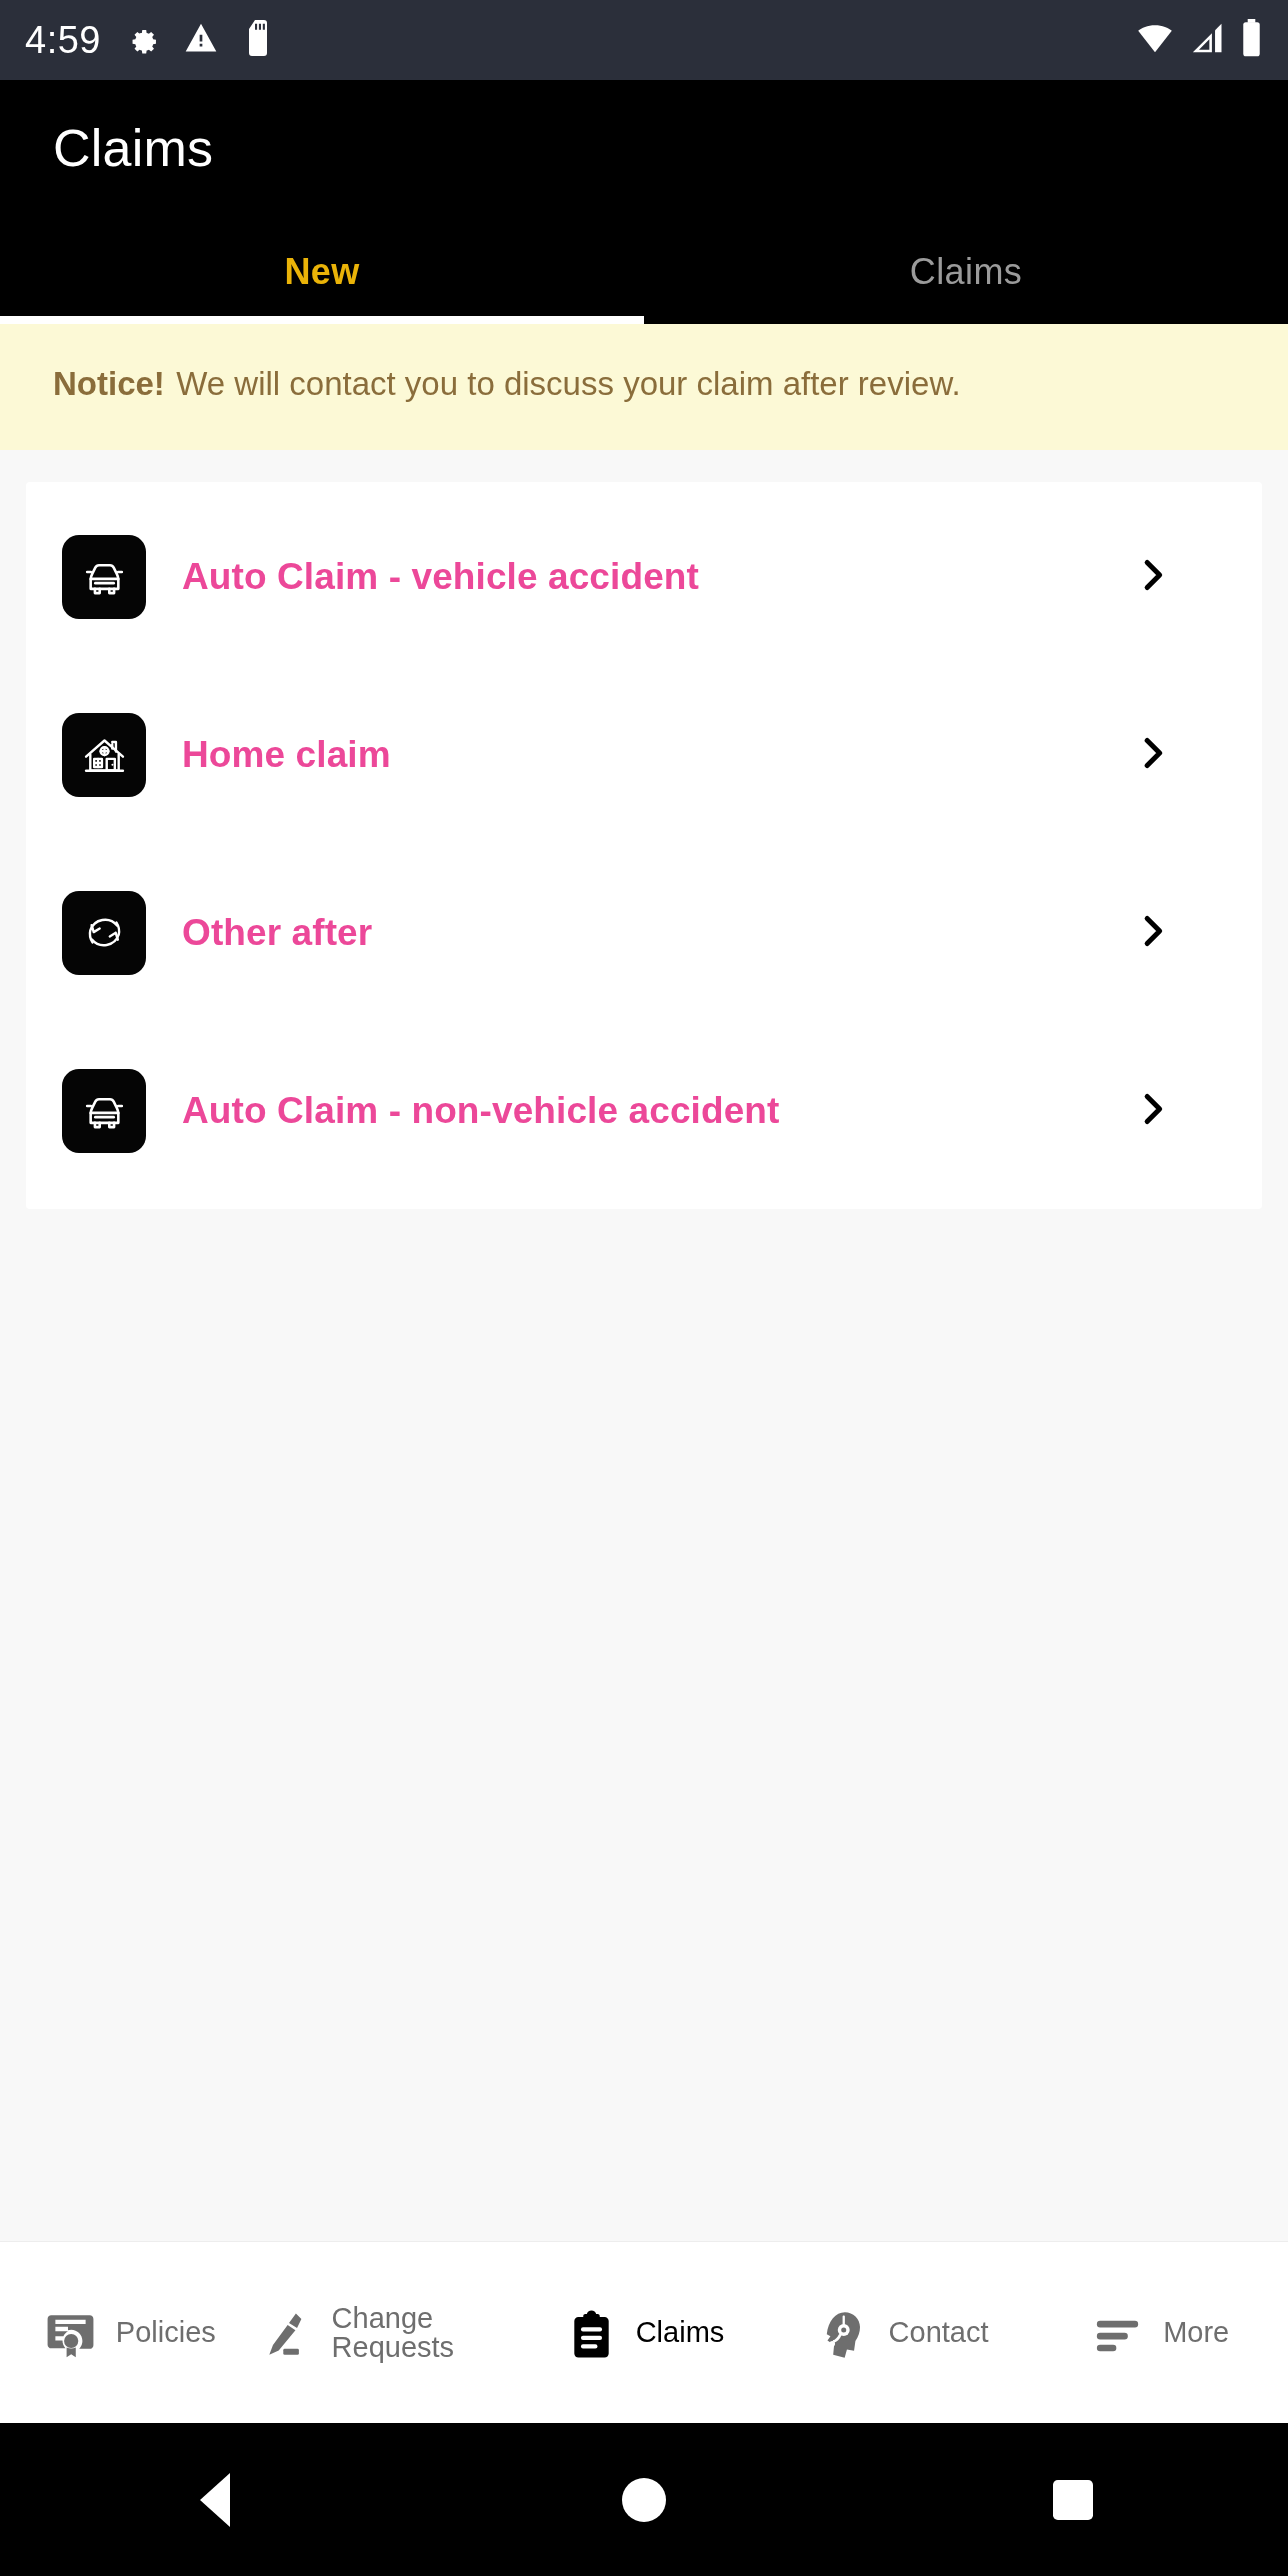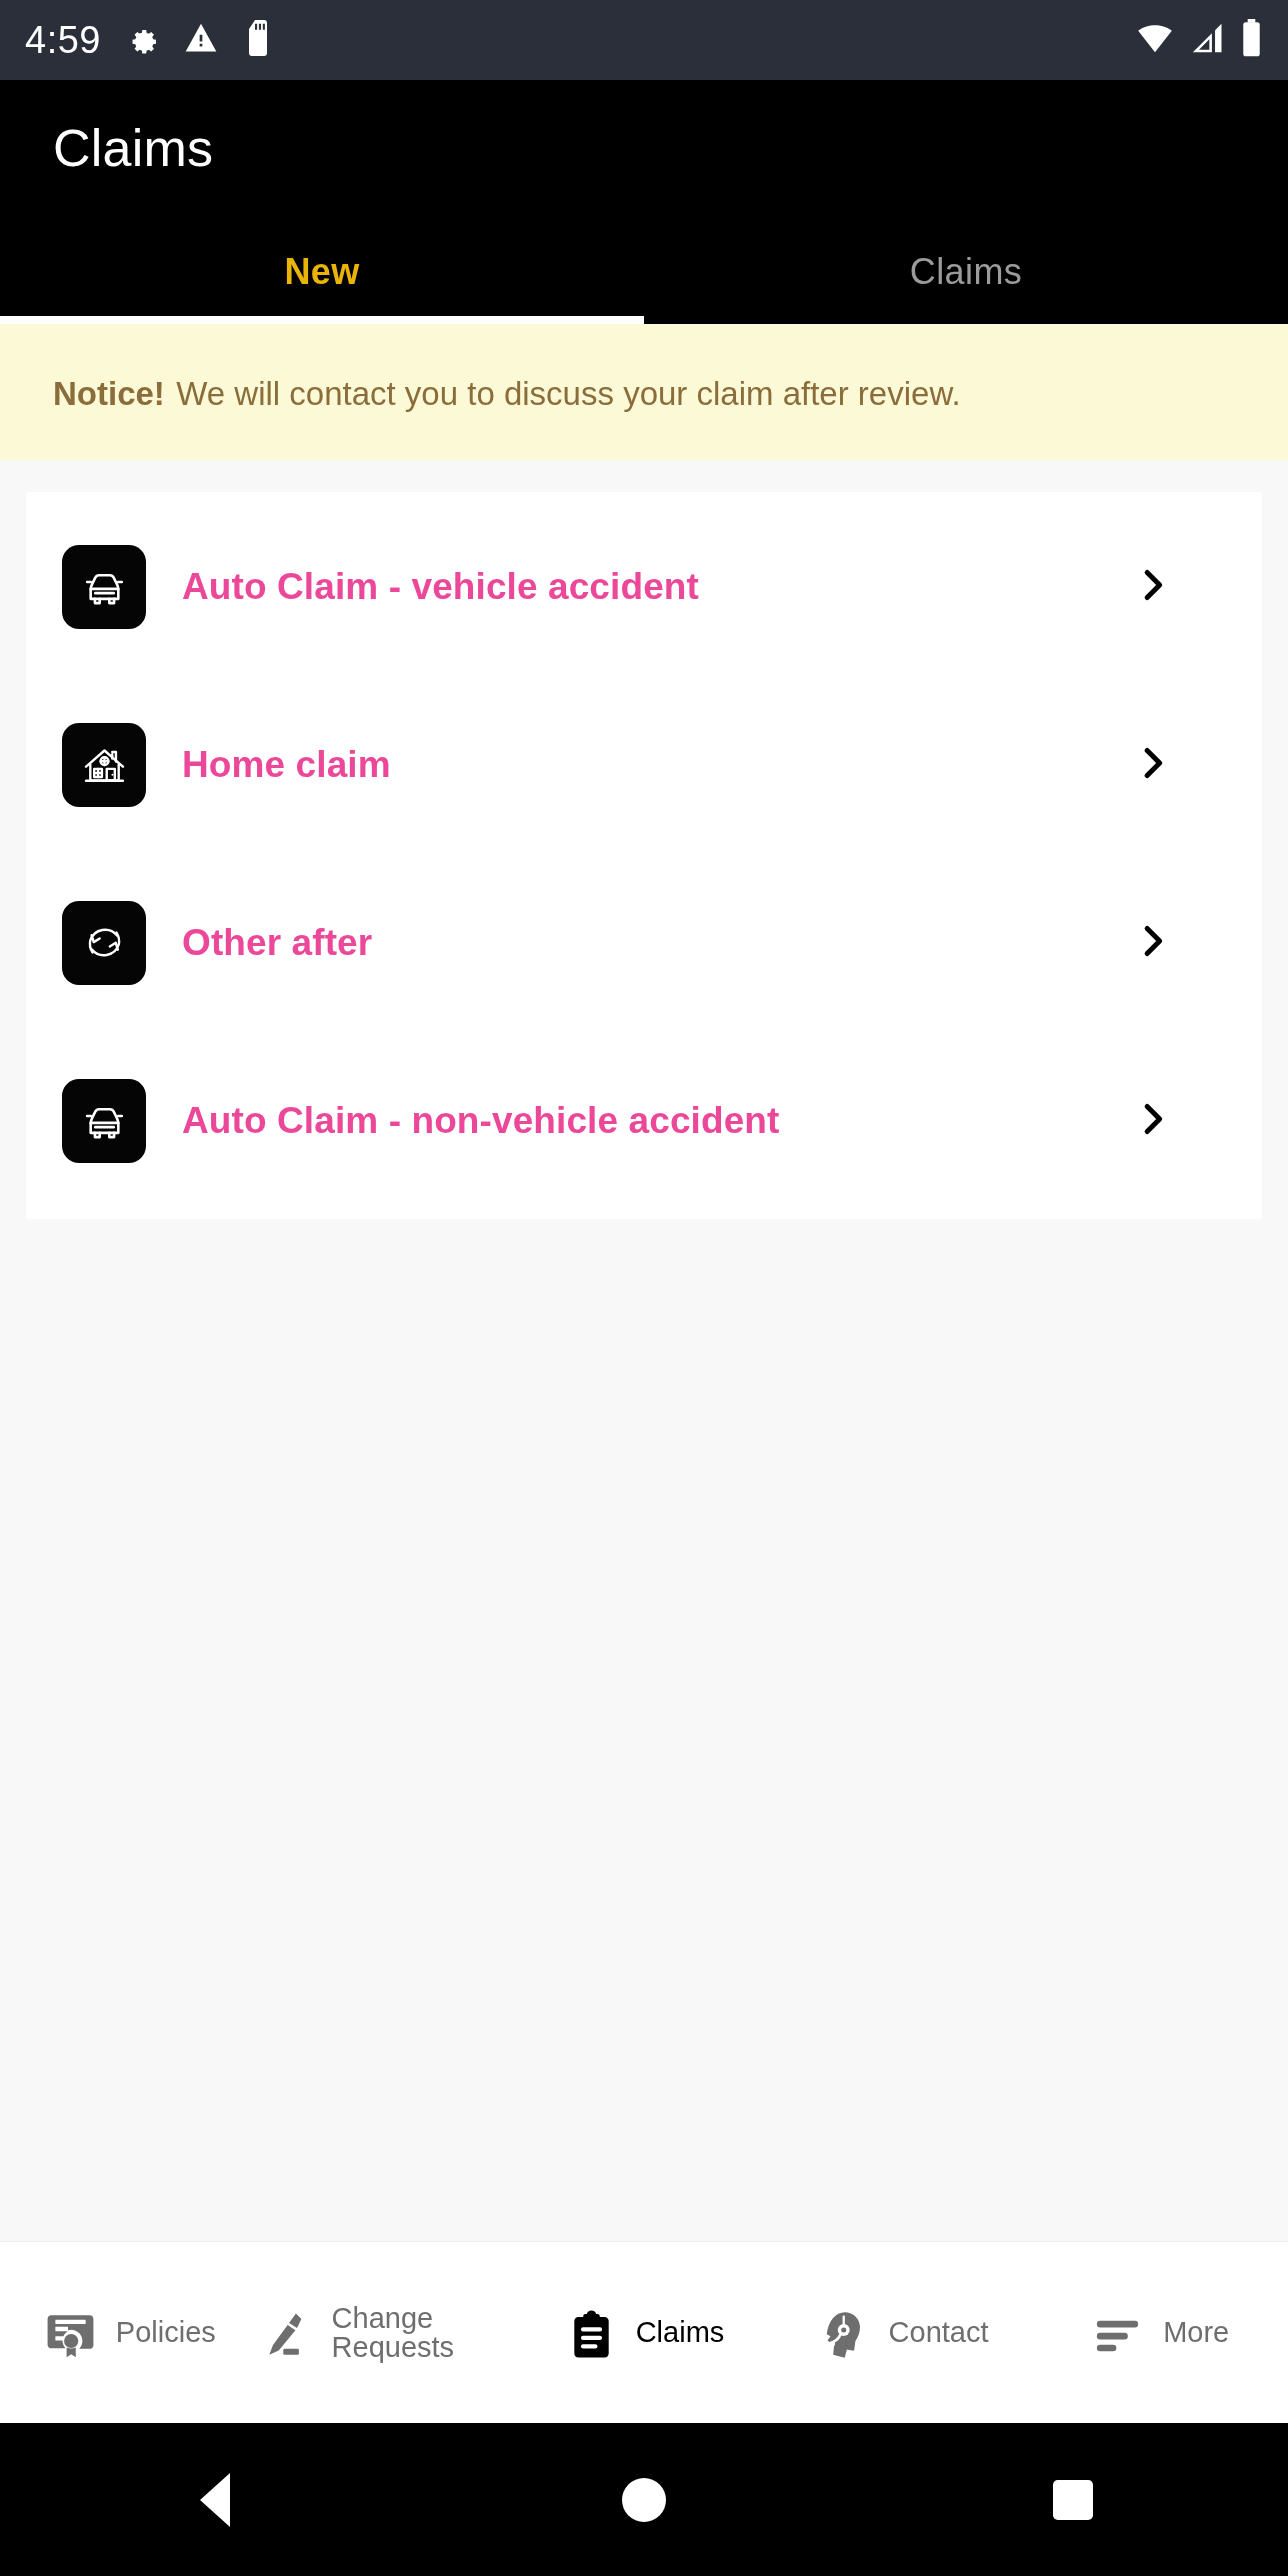--- a/index.html
+++ b/index.html
@@ -91,21 +91,21 @@
     content: "";
     position: absolute;
     left: 0; right: 0; bottom: 0;
     height: 8.6px;
     background: #ffffff;
   }
 
   
   .notice {
     background: #fcf9d6;
-    padding: 48px 53px 44px 53px;
+    padding: 38px 53px 44px 53px;
     box-sizing: border-box;
     flex: 0 0 auto;
   }
   .notice-text {
     color: #8a6d3b;
     font-size: 33px;
     line-height: 1.34;
   }
   .notice-strong {
     font-weight: 700;

